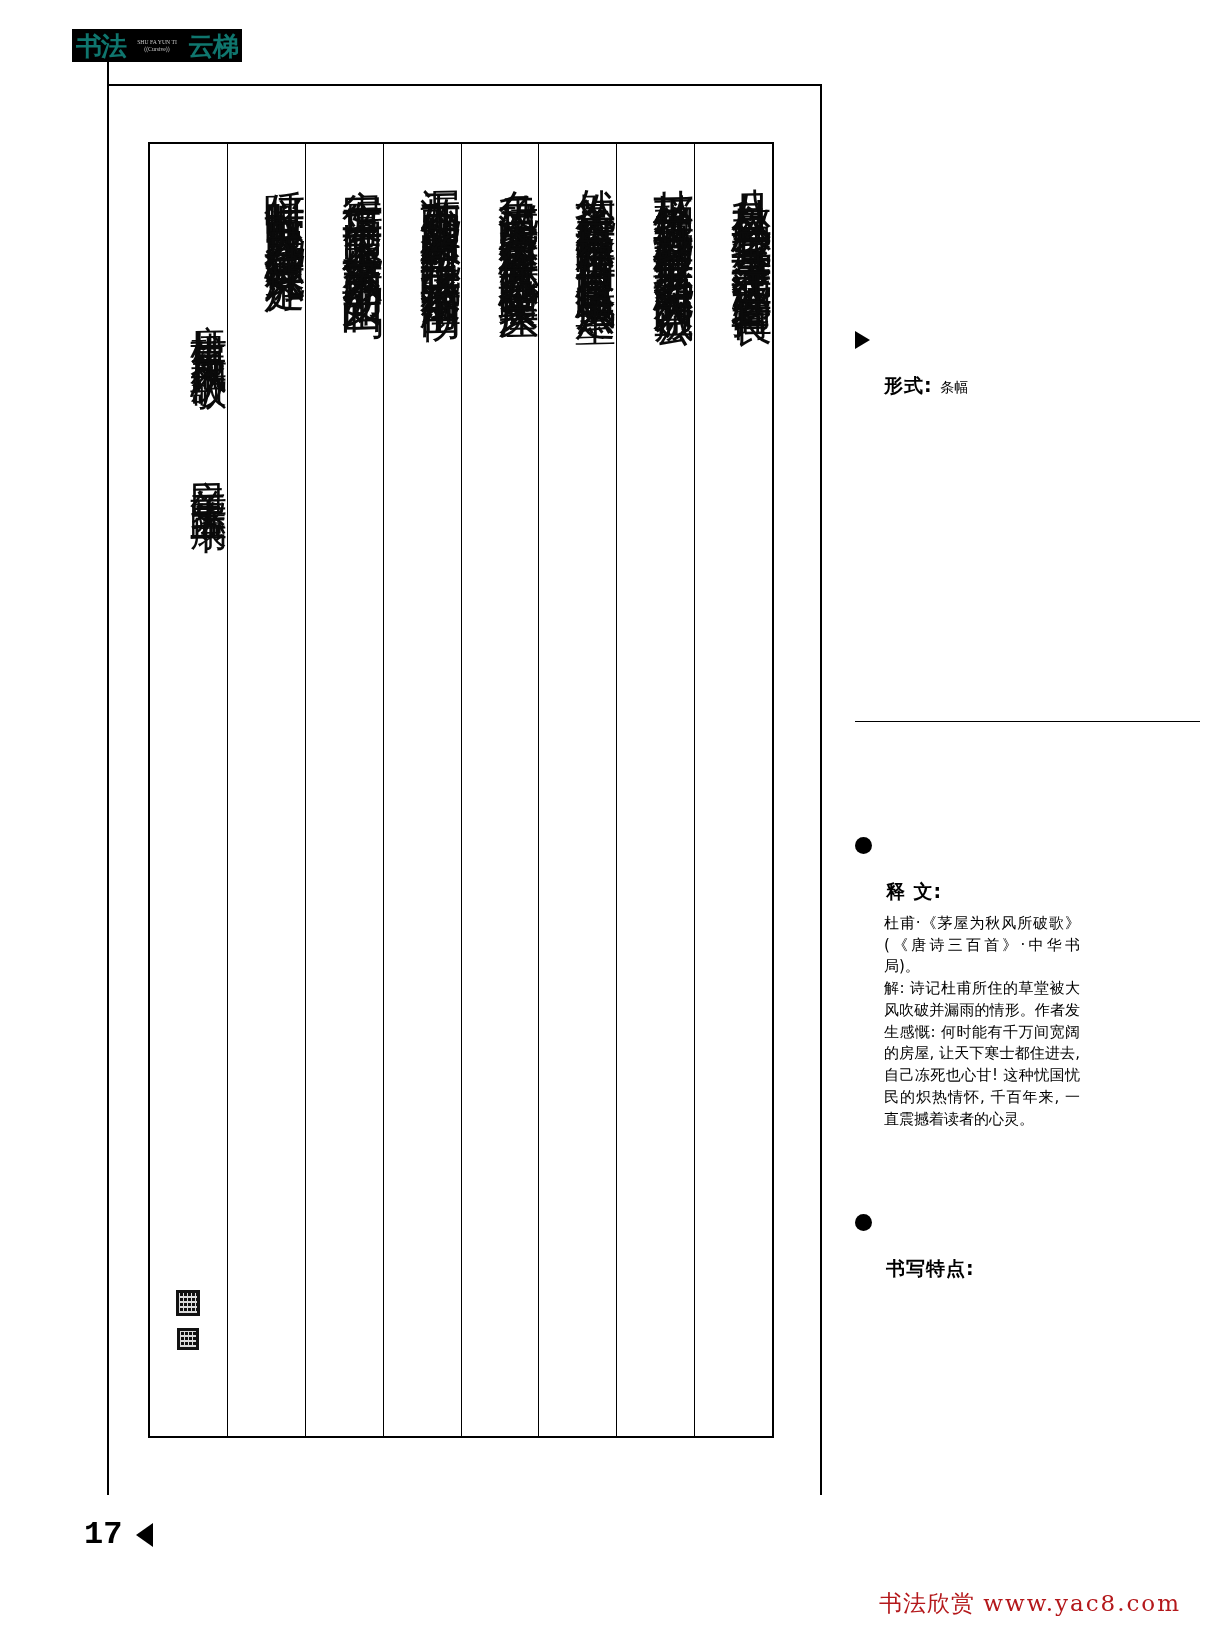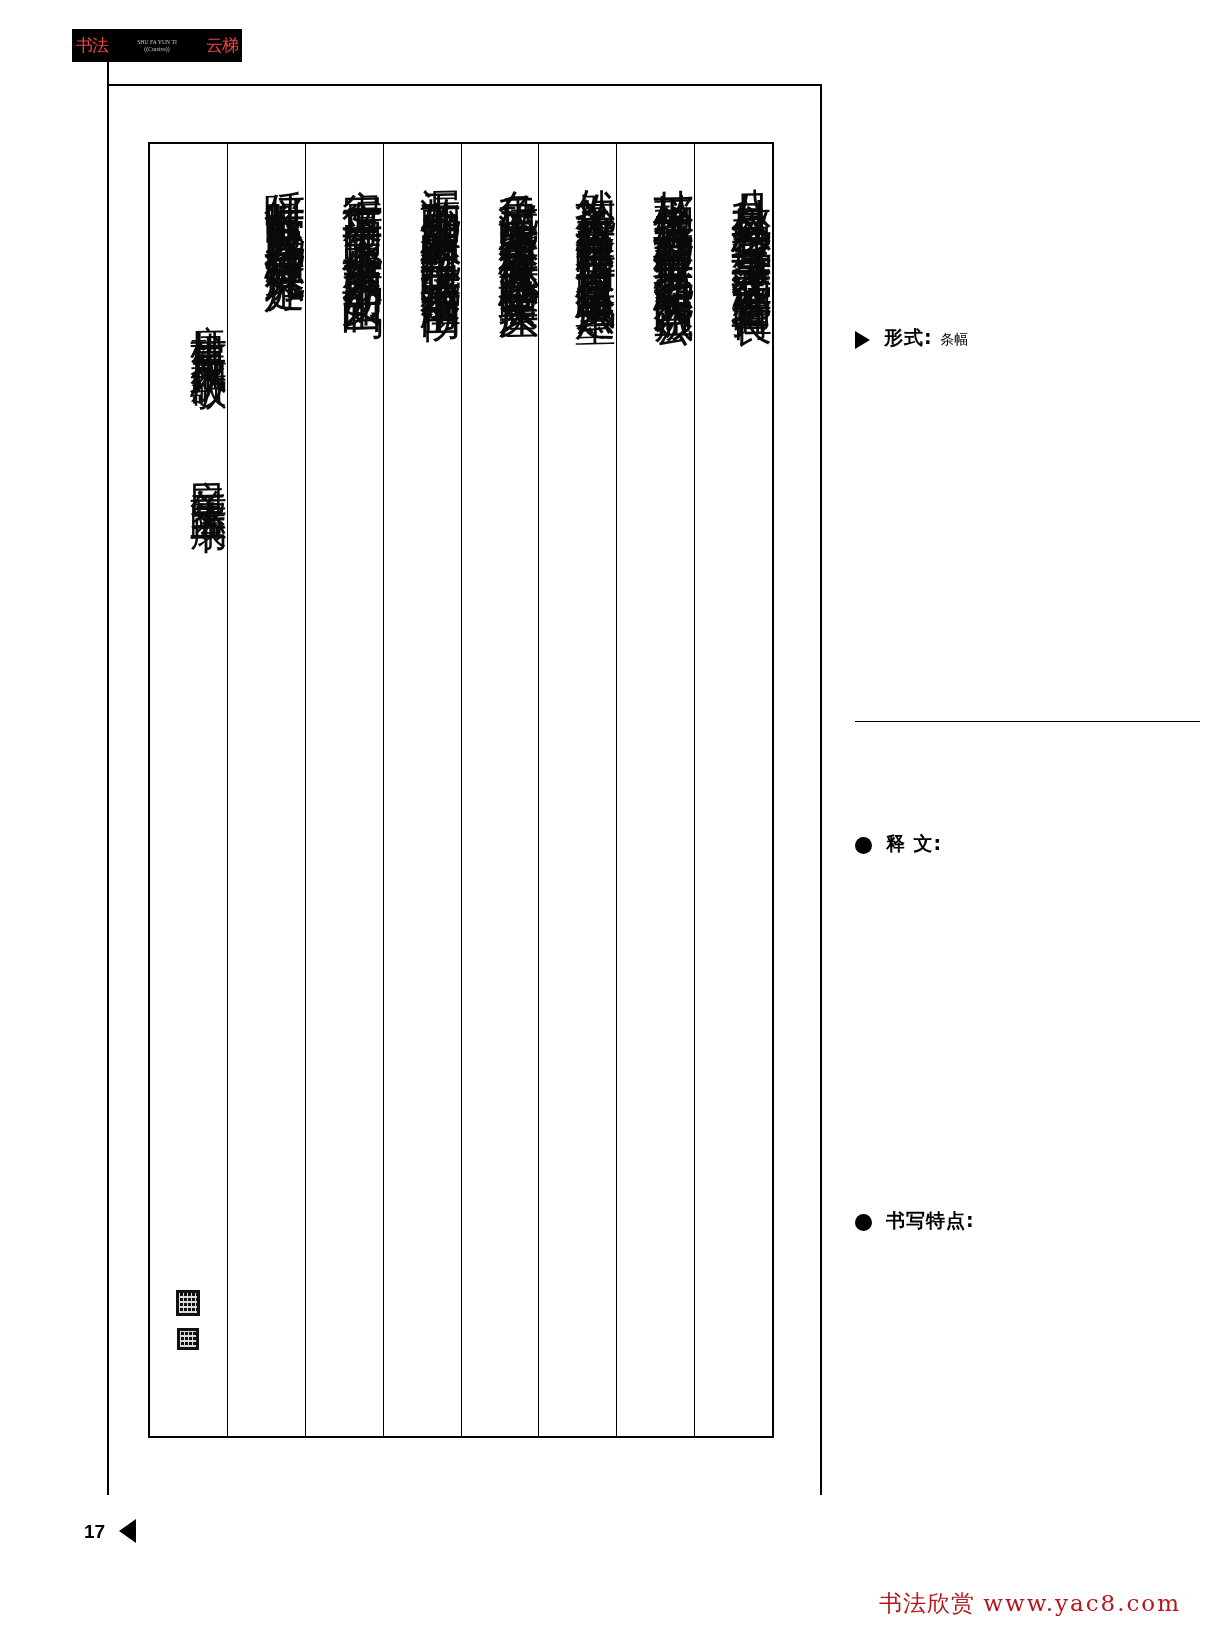--- a/index.html
+++ b/index.html
@@ -23,24 +23,24 @@
     top: 29px;
     width: 170px;
     height: 33px;
     background: #000000;
     display: flex;
     align-items: center;
     padding: 0 4px;
     box-sizing: border-box;
   }
   .banner-word {
-    color: #ef4444;
+    color: #0f766e;
     font-family: "DejaVu Sans", sans-serif;
-    font-size: 17px;
-    font-weight: 400;
+    font-size: 26px;
+    font-weight: 700;
     letter-spacing: -1px;
     line-height: 1;
   }
   .banner-micro {
     flex: 1;
     color: #c9c9c9;
     font-size: 6px;
     line-height: 1.15;
     text-align: center;
     transform: scale(0.95);
@@ -199,20 +199,21 @@
     margin-top: 5px;
     flex: none;
   }
   .anno-title {
     font-family: "DejaVu Sans", sans-serif;
     font-size: 19px;
     font-weight: 700;
     letter-spacing: 1px;
     line-height: 1.25;
     white-space: nowrap;
+    margin-top: 48px;
   }
   .anno-title .small {
     font-size: 14px;
     font-weight: 400;
     letter-spacing: 0;
   }
   .anno-sub {
     font-family: "DejaVu Sans", sans-serif;
     font-size: 14px;
     line-height: 1.35;
@@ -239,22 +240,22 @@
   
   .footer-page {
     position: absolute;
     left: 84px;
     top: 1519px;
     display: flex;
     align-items: center;
     gap: 14px;
   }
   .page-num {
-    font-family: Liberation Sans, sans-serif;
-    font-size: 19px;
+    font-family: Liberation Mono, monospace;
+    font-size: 32px;
     font-weight: 700;
     line-height: 1;
   }
   .tri-left {
     width: 0; height: 0;
     border-right: 17px solid #000;
     border-top: 12px solid transparent;
     border-bottom: 12px solid transparent;
   }
   .watermark {
@@ -329,20 +330,24 @@
       </div>
     </div>
   </div>
 
 
   <div class="anno" id="anno-shiwen">
     <div class="anno-head">
       <div class="bullet-dot"></div>
       <div class="anno-title">释 文:</div>
     </div>
+    <div class="anno-body">
+      <p>杜甫·《茅屋为秋风所破歌》(《唐诗三百首》·中华书局)。</p>
+      <p>解: 诗记杜甫所住的草堂被大风吹破并漏雨的情形。作者发生感慨: 何时能有千万间宽阔的房屋, 让天下寒士都住进去, 自己冻死也心甘! 这种忧国忧民的炽热情怀, 千百年来, 一直震撼着读者的心灵。</p>
+    </div>
   </div>
 
   <div class="anno" id="anno-feat">
     <div class="anno-head">
       <div class="bullet-dot"></div>
       <div class="anno-title">书写特点:</div>
     </div>
   </div>
 
 </div>

